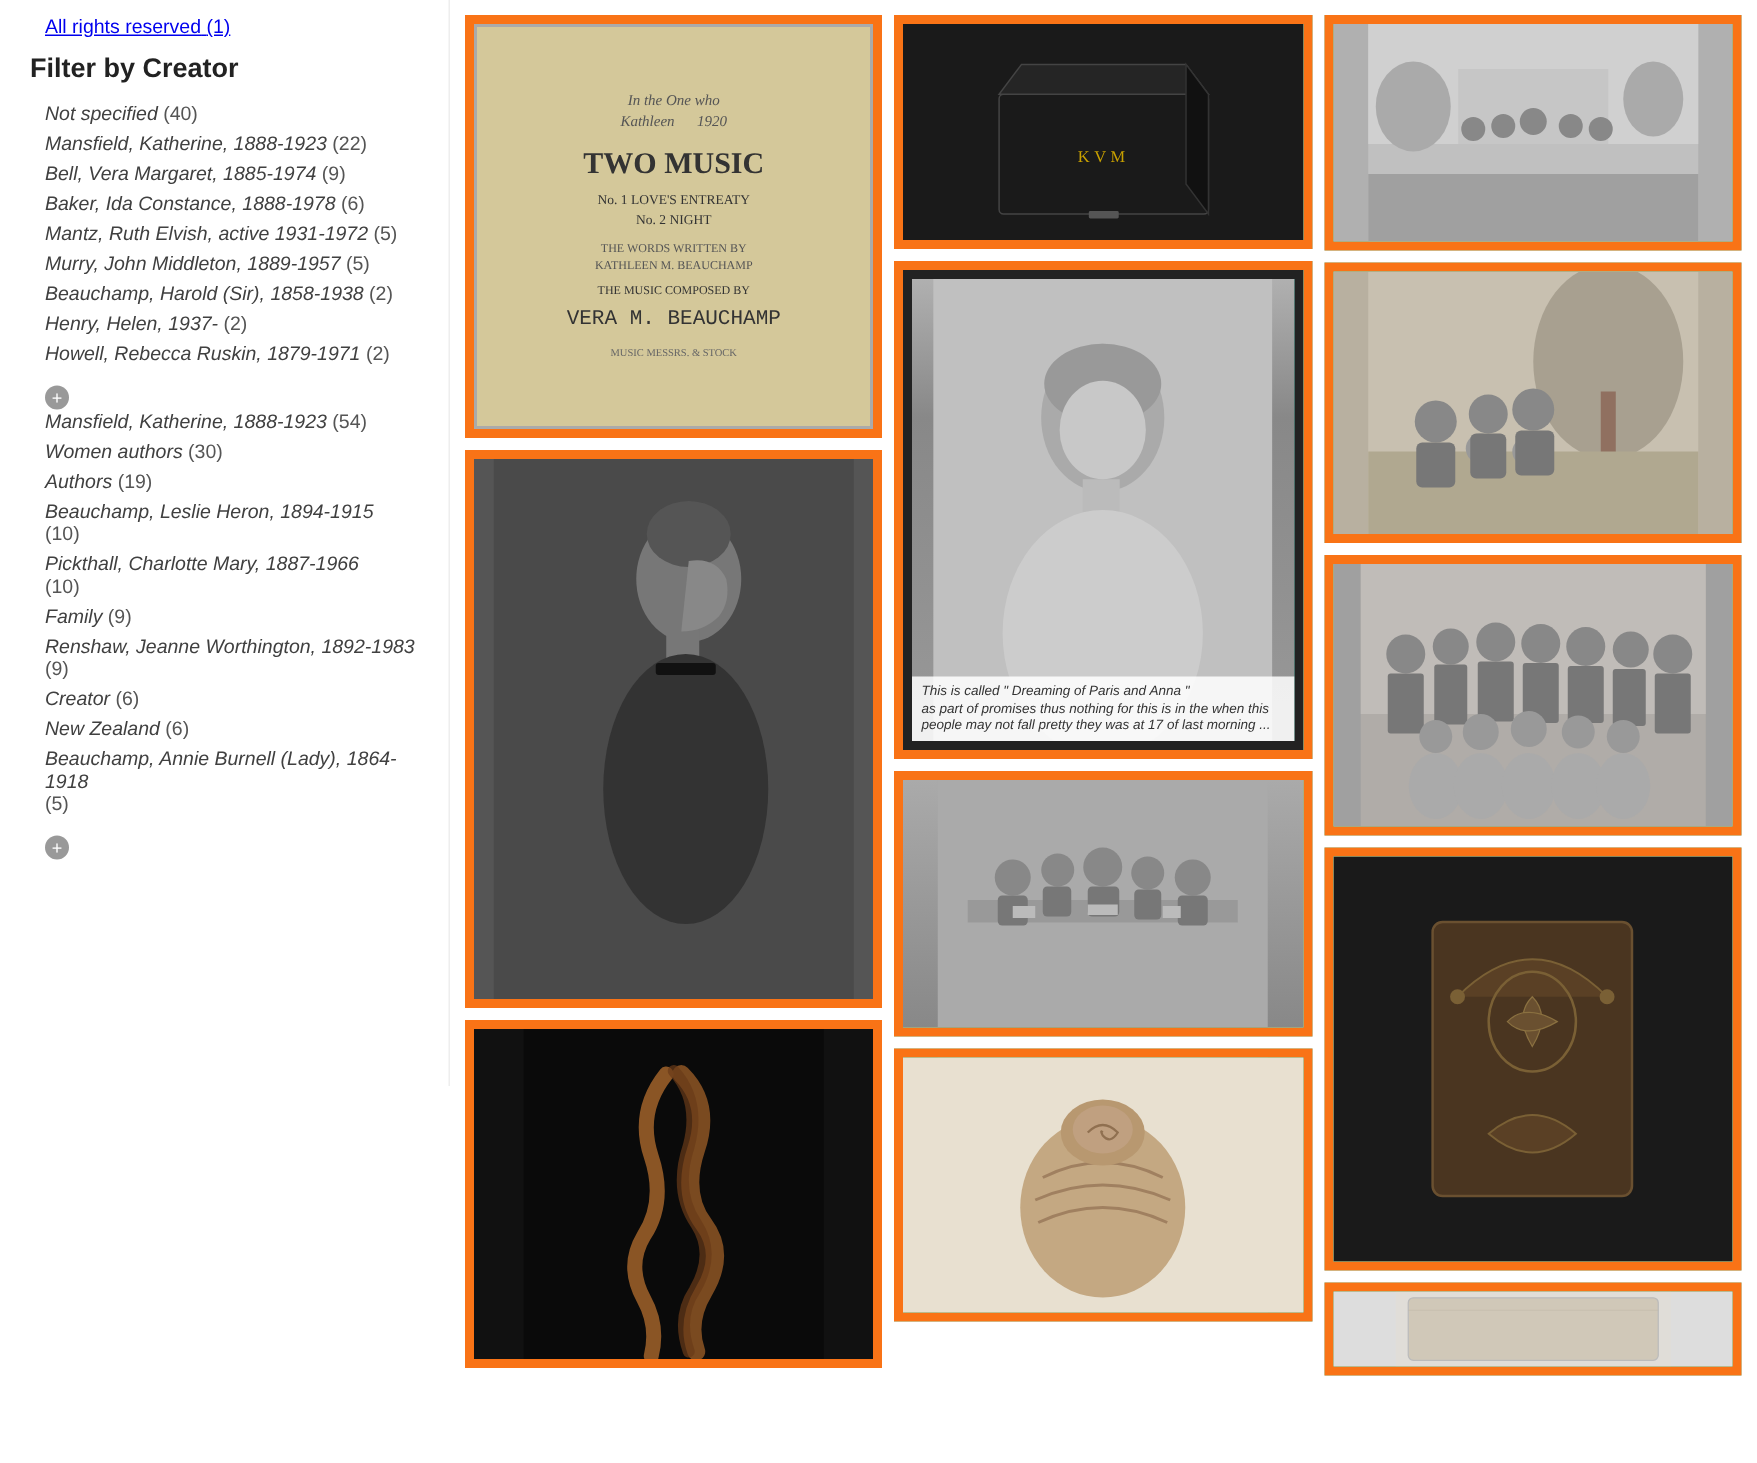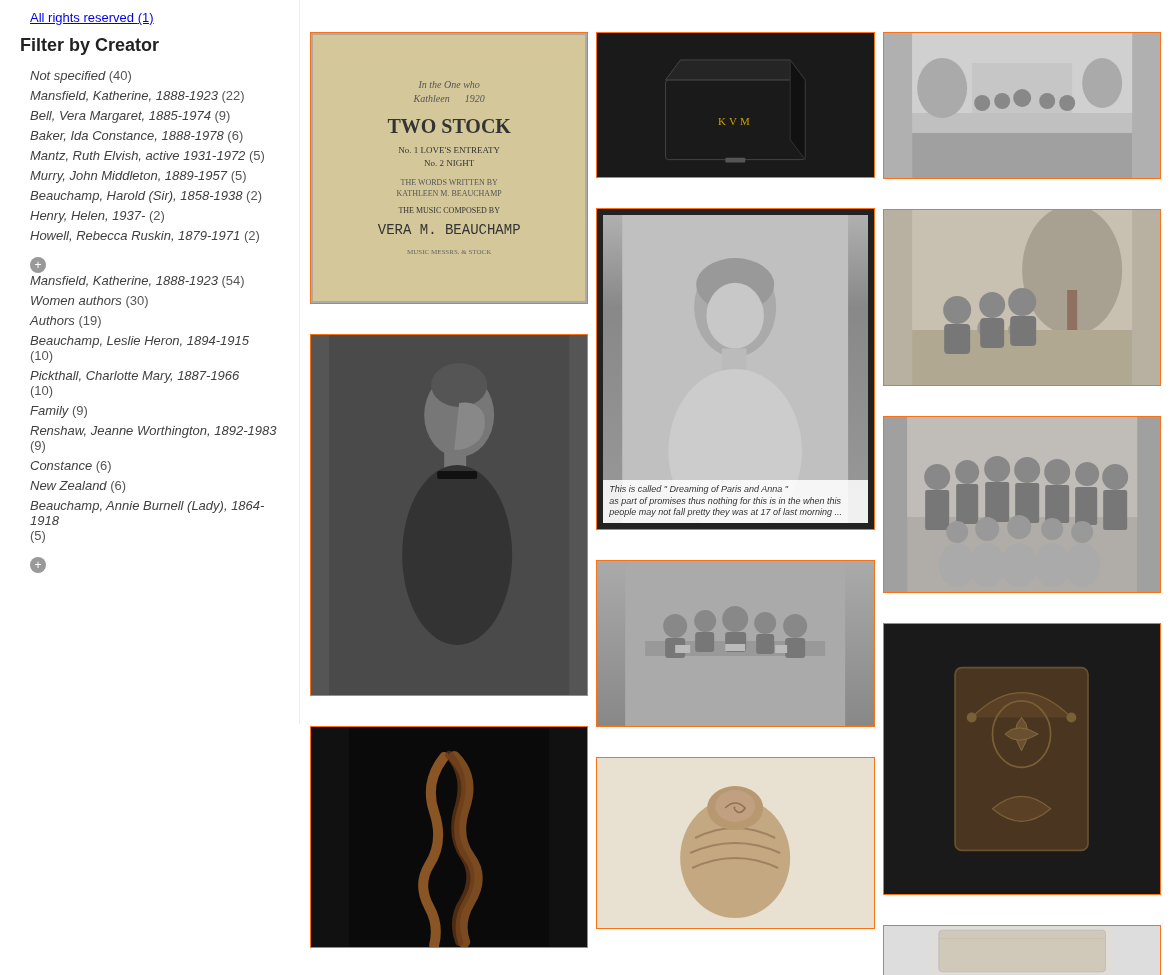--- a/index.html
+++ b/index.html
@@ -70,25 +70,24 @@
     
     .main-content {
       flex: 1;
       padding: 5px;
       height: 975px;
       overflow-y: auto;
     }
 
     .grid-item {
       background: #5eead4;
-      border: 1px solid #f97316;
+      border: 6px solid #f97316;
       overflow: hidden;
       cursor: pointer;
       position: relative;
-      margin-top: 22px;
     }
 
     
     .img-block {
       width: 100%;
       background: #ccc;
       position: relative;
       overflow: hidden;
     }
 
@@ -236,21 +235,21 @@
       <br><span class="count">(10)</span>
     </li>
     <li>
       <a href="#">Family</a> <span class="count">(9)</span>
     </li>
     <li>
       <a href="#">Renshaw, Jeanne Worthington, 1892-1983</a>
       <br><span class="count">(9)</span>
     </li>
     <li>
-      <a href="#">Constance</a> <span class="count">(6)</span>
+      <a href="#">Creator</a> <span class="count">(6)</span>
     </li>
     <li>
       <a href="#">New Zealand</a> <span class="count">(6)</span>
     </li>
     <li>
       <a href="#">Beauchamp, Annie Burnell (Lady), 1864-1918</a>
       <br><span class="count">(5)</span>
     </li>
   </ul>
   <div class="show-more">+</div>
@@ -258,21 +257,21 @@
 
 <div class="main-content">
   <div class="three-col-grid">
 
     <div class="col1">
 
       <div class="grid-item">
         <div class="img-block book" style="height:270px;">
           <div class="book-title">
             <div style="font-size:10px; font-style:italic; color:#555; margin-bottom:6px;">In the One who<br>Kathleen &nbsp;&nbsp;&nbsp;&nbsp; 1920</div>
-            <div class="big">TWO STOCK</div>
+            <div class="big">TWO MUSIC</div>
             <div style="font-size:9px; margin-top:4px;">No. 1 LOVE'S ENTREATY</div>
             <div style="font-size:9px;">No. 2 NIGHT</div>
             <div style="font-size:8px; margin-top:8px; color:#555;">THE WORDS WRITTEN BY<br>KATHLEEN M. BEAUCHAMP</div>
             <div style="font-size:8px; margin-top:6px;">THE MUSIC COMPOSED BY</div>
             <div style="font-size:14px; font-family: Liberation Mono, monospace; margin-top:4px;">VERA M. BEAUCHAMP</div>
             <div style="font-size:7px; margin-top:8px; color:#666;">MUSIC MESSRS. &amp; STOCK</div>
           </div>
         </div>
       </div>
 

